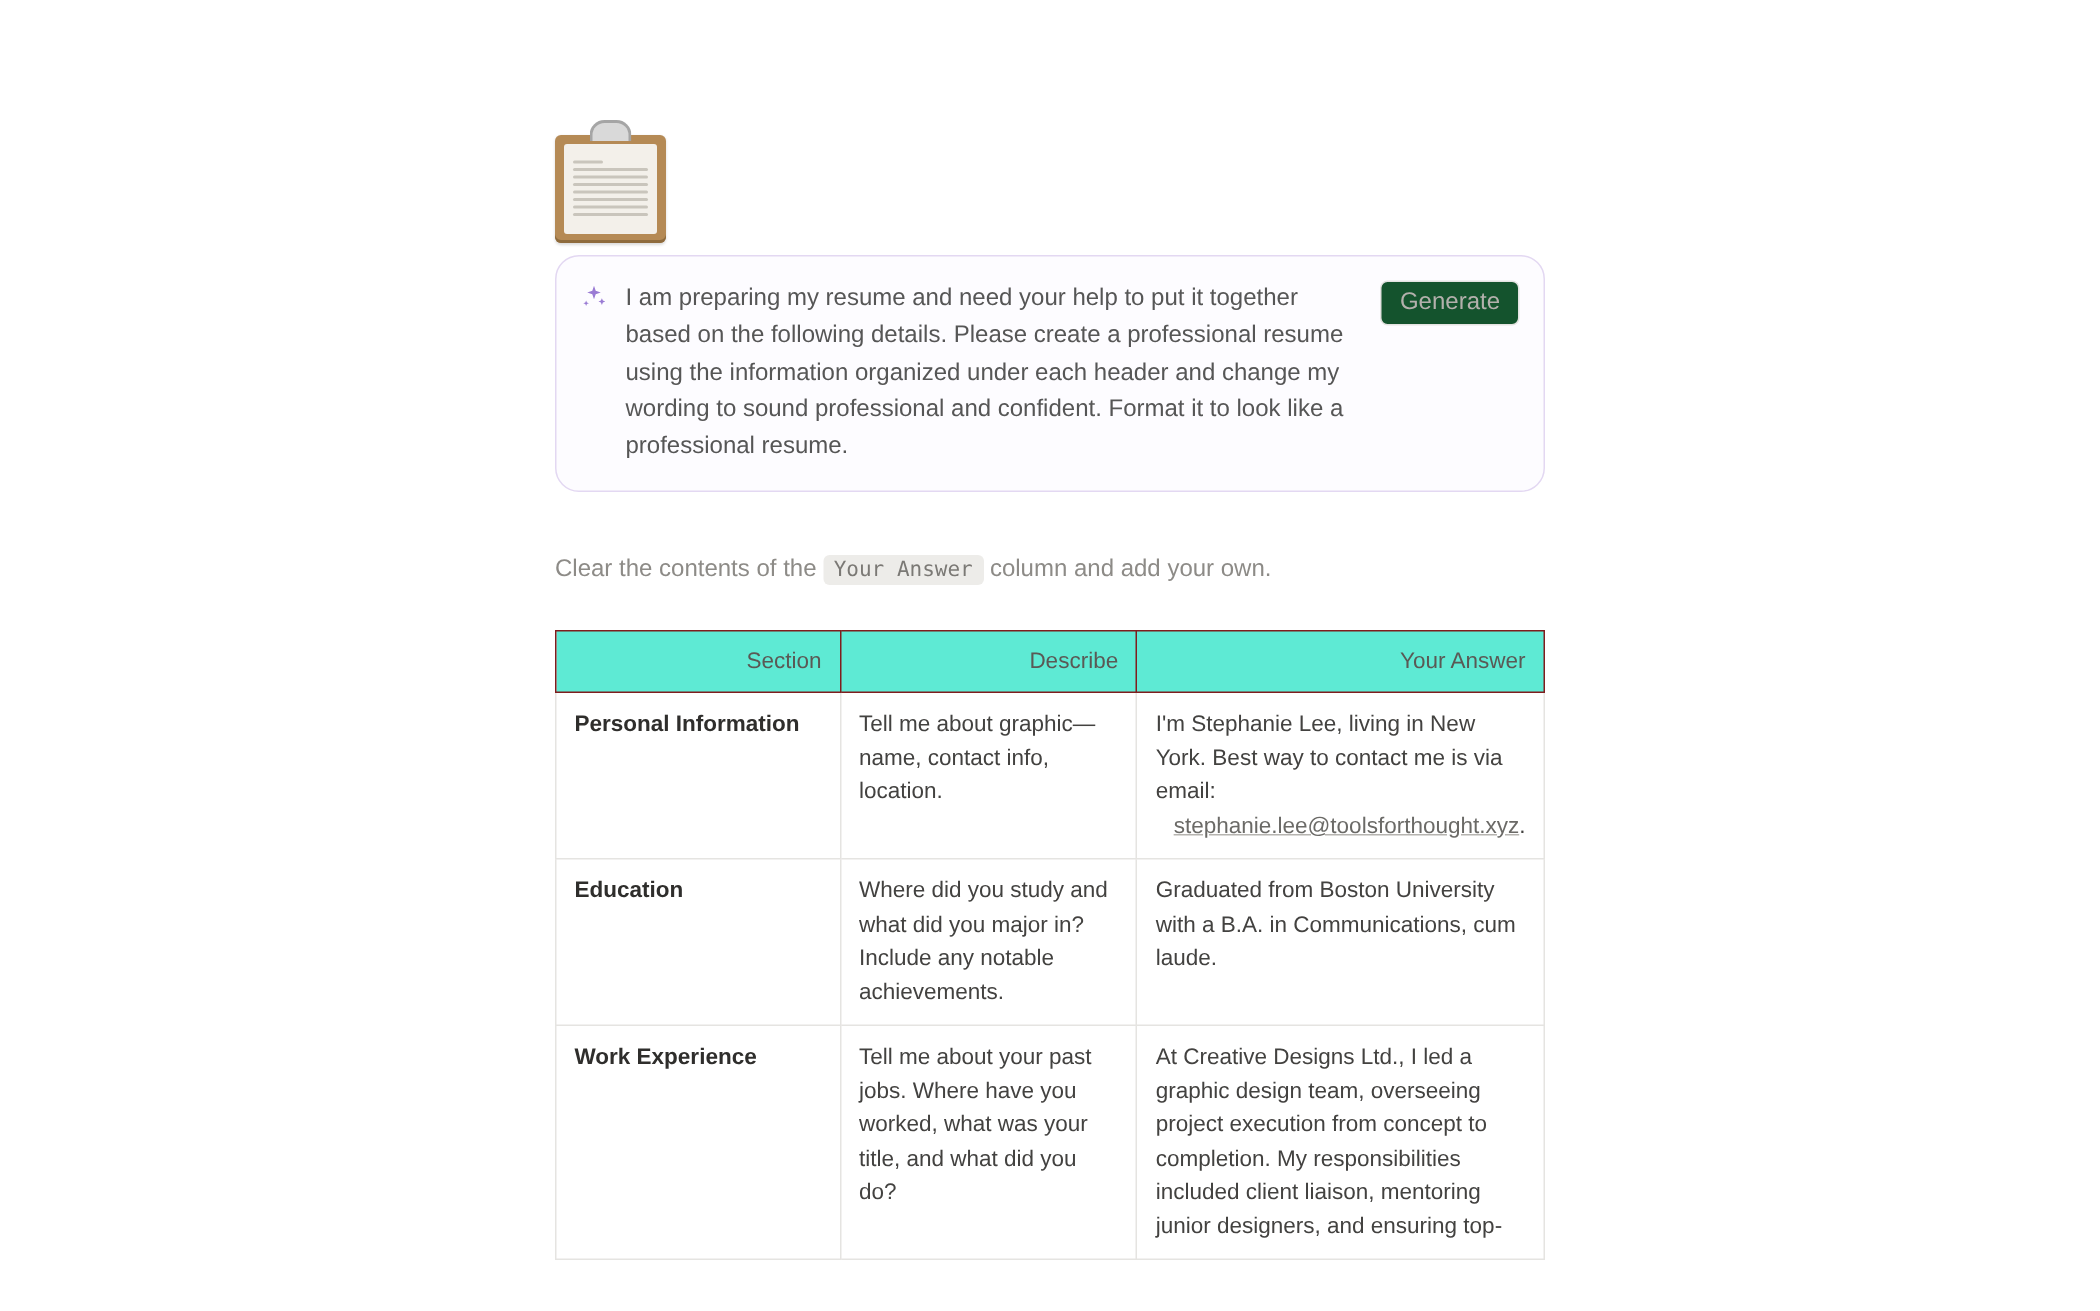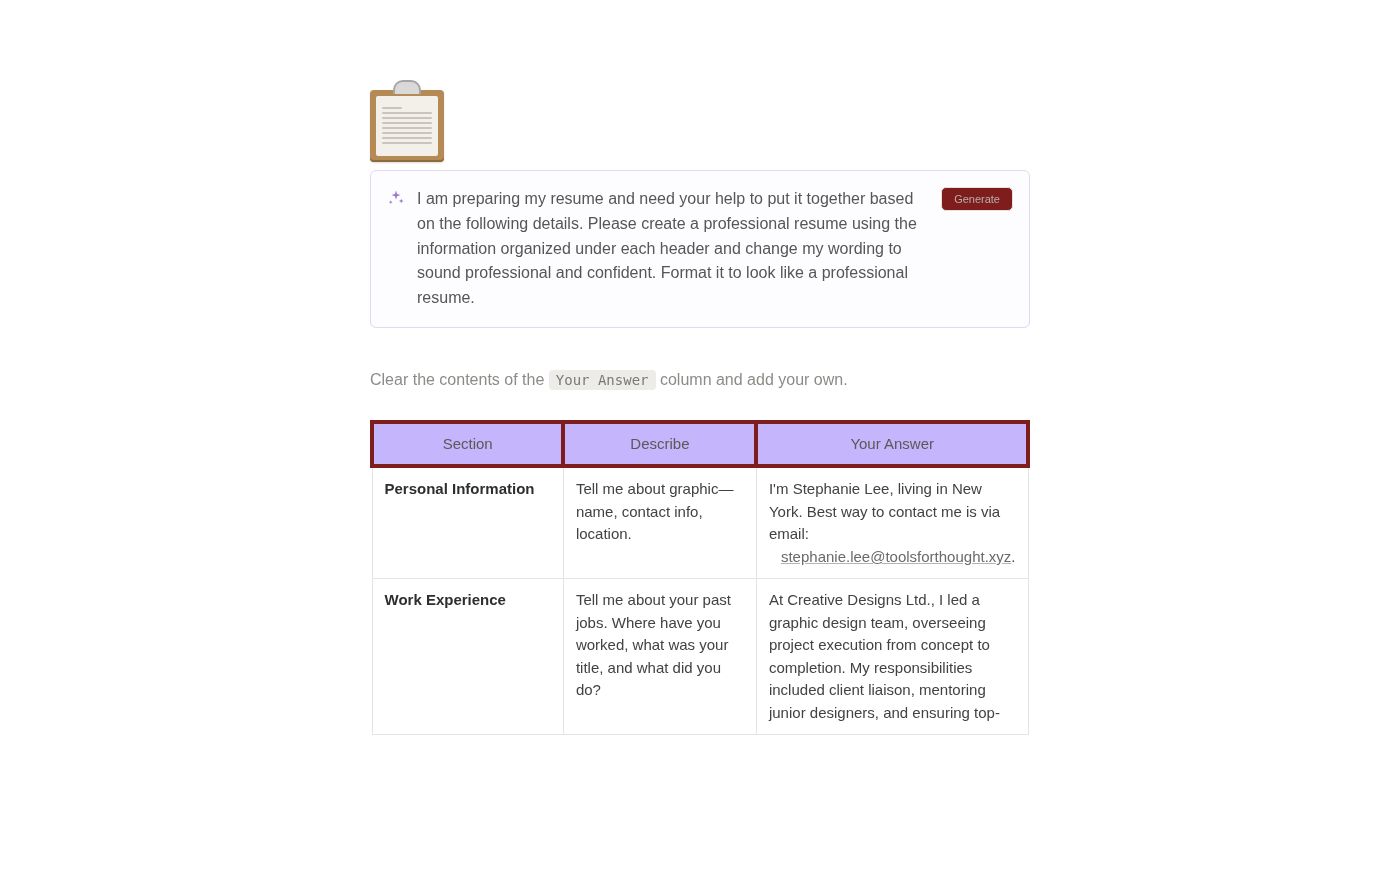--- a/index.html
+++ b/index.html
@@ -70,21 +70,21 @@
     .paper-line.short { width: 40%; }
     .page-title {
       font-size: 40px;
       font-weight: 700;
       color: #1f1f1f;
       margin-bottom: 20px;
       letter-spacing: -0.5px;
     }
     .ai-block {
       border: 1.5px solid #e3d8f2;
-      border-radius: 6px;
+      border-radius: 16px;
       padding: 16px;
       background: #fdfcff;
       display: flex;
       align-items: flex-start;
       gap: 12px;
       margin-bottom: 40px;
     }
     .sparkle-icon {
       flex-shrink: 0;
       width: 18px;
@@ -93,25 +93,25 @@
       margin-top: 2px;
     }
     .ai-text {
       flex: 1;
       color: #565656;
       font-size: 16px;
       line-height: 1.55;
     }
     .generate-btn {
       flex-shrink: 0;
-      background: #7f1d1d;
+      background: #14532d;
       border: 1px solid #e4e3e1;
       border-radius: 5px;
       padding: 5px 12px;
-      font-size: 11px;
+      font-size: 16px;
       color: #b3b0ac;
       cursor: pointer;
       font-family: inherit;
     }
     .instruction {
       color: #8d8b87;
       font-size: 16px;
       margin-bottom: 28px;
     }
     .code-inline {
@@ -122,26 +122,26 @@
       padding: 2px 7px;
       border-radius: 4px;
     }
     .table {
       width: 100%;
       border-collapse: collapse;
       border: 1px solid #e5e4e1;
       font-size: 15px;
     }
     .table th {
-      background: #c4b5fd;
-      text-align: center;
+      background: #5eead4;
+      text-align: right;
       font-weight: 500;
       color: #5a5955;
       padding: 9px 12px;
-      border: 4px solid #7f1d1d;
+      border: 1px solid #7f1d1d;
     }
     .table td {
       padding: 10px 12px;
       border: 1px solid #e5e4e1;
       vertical-align: top;
       color: #434240;
       line-height: 1.5;
     }
     .table td.section-cell {
       font-weight: 700;
@@ -200,19 +200,24 @@
         <th class="col-answer">Your Answer</th>
       </tr>
     </thead>
     <tbody id="table-body">
     <tr>
           <td class="section-cell">Personal Information</td>
           <td>Tell me about graphic—name, contact info, location.</td>
           <td>I'm Stephanie Lee, living in New York. Best way to contact me is via email: <span class="email-link">stephanie.lee@toolsforthought.xyz</span>.</td>
         </tr>
         <tr>
+          <td class="section-cell">Education</td>
+          <td>Where did you study and what did you major in? Include any notable achievements.</td>
+          <td>Graduated from Boston University with a B.A. in Communications, cum laude.</td>
+        </tr>
+        <tr>
           <td class="section-cell">Work Experience</td>
           <td>Tell me about your past jobs. Where have you worked, what was your title, and what did you do?</td>
           <td>At Creative Designs Ltd., I led a graphic design team, overseeing project execution from concept to completion. My responsibilities included client liaison, mentoring junior designers, and ensuring top-</td>
         </tr>
       </tbody>
   </table>
 </div>
 
 </body></html>

